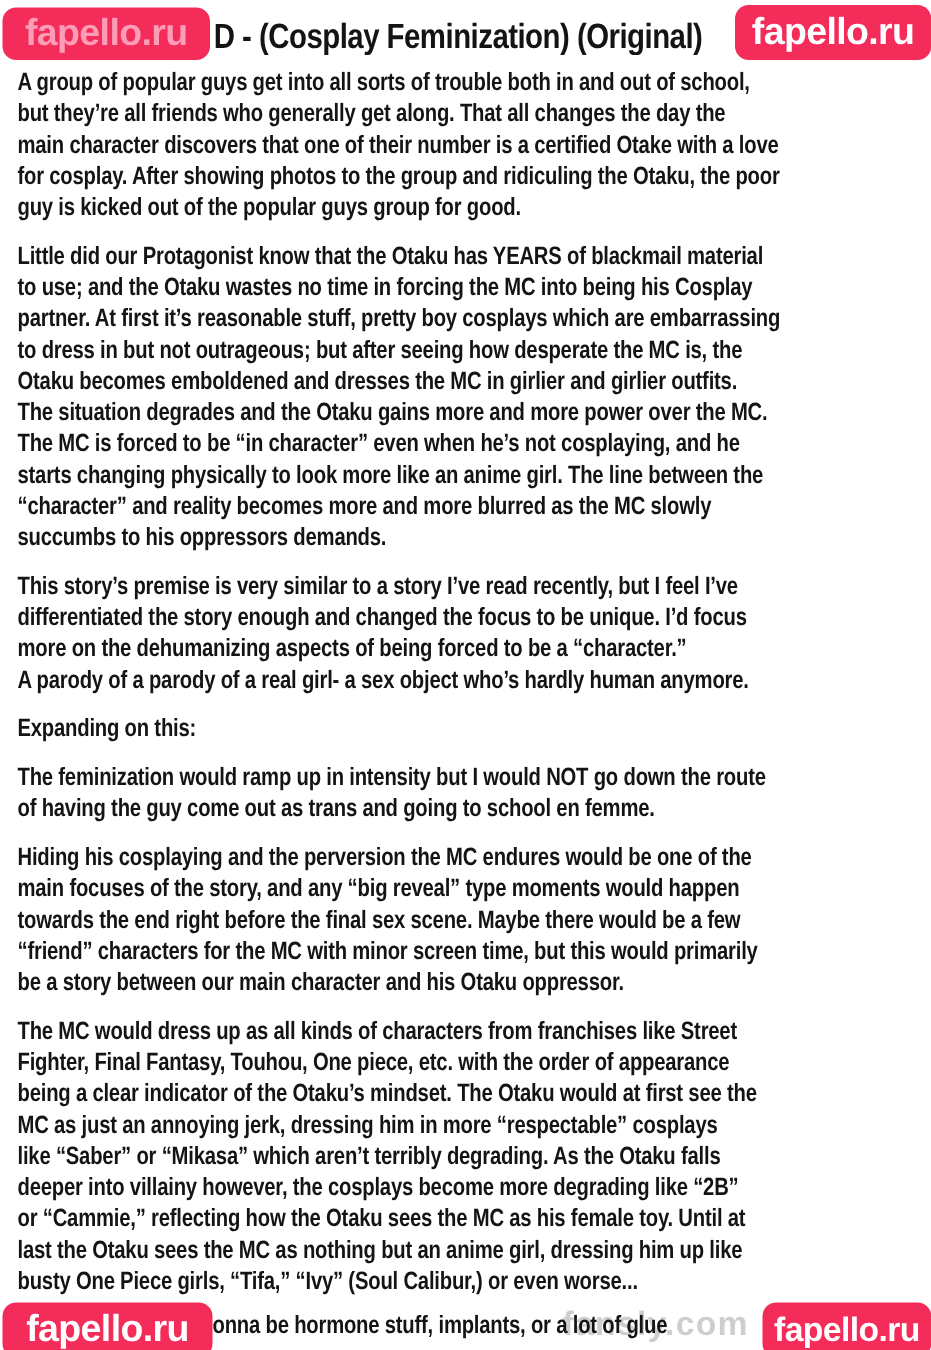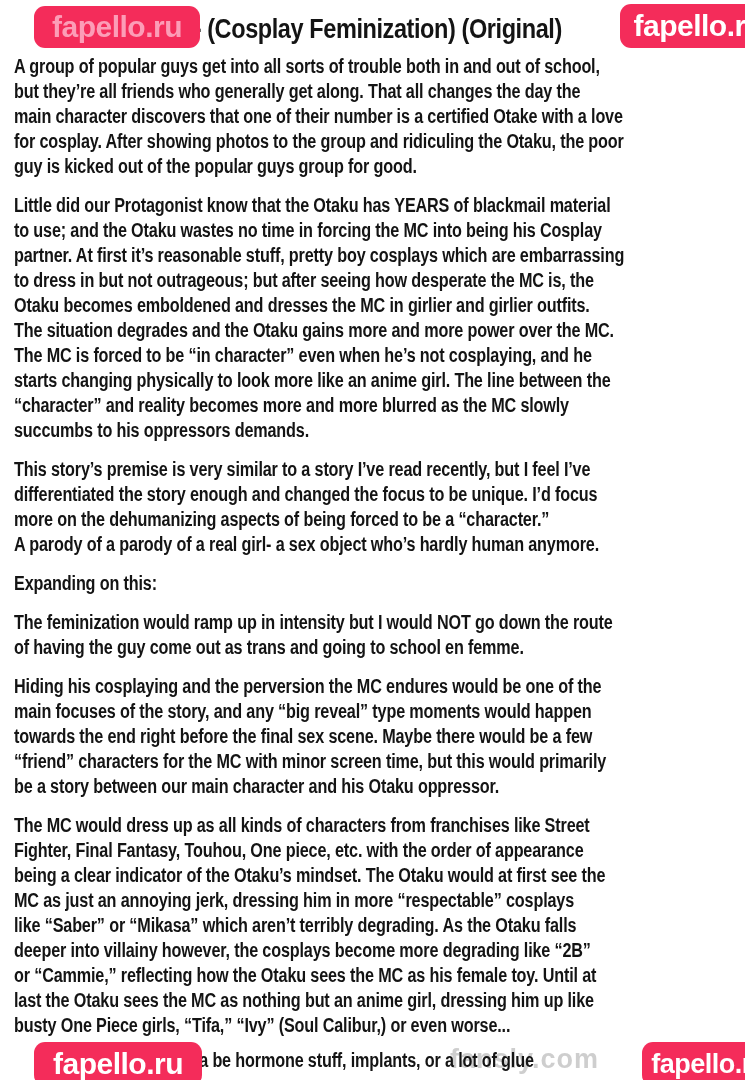--- a/index.html
+++ b/index.html
@@ -58,21 +58,20 @@
   }
   
   .badge {
     position:absolute;
     background:#f42c5a;
     border-radius:11px;
     display:flex; align-items:center; justify-content:center;
     font-weight:bold;
     z-index:5;
     letter-spacing:-0.5px;
-    margin-left:32px;
   }
   .badge-top-left    { left:2px;   top:6px;    width:166px; height:42px; font-size:30px; color:#fc9db7; }
   .badge-top-right   { left:588px; top:4px;    width:157px; height:44px; font-size:30px; color:#ffffff; }
   .badge-bottom-left { left:2px;   top:1042px; width:168px; height:44px; font-size:30px; color:#ffffff; }
   .badge-bottom-right{ left:610px; top:1042px; width:135px; height:44px; font-size:27px; color:#ffffff; }
 </style>
 </head>
 <body>
 
 <div class="page">

